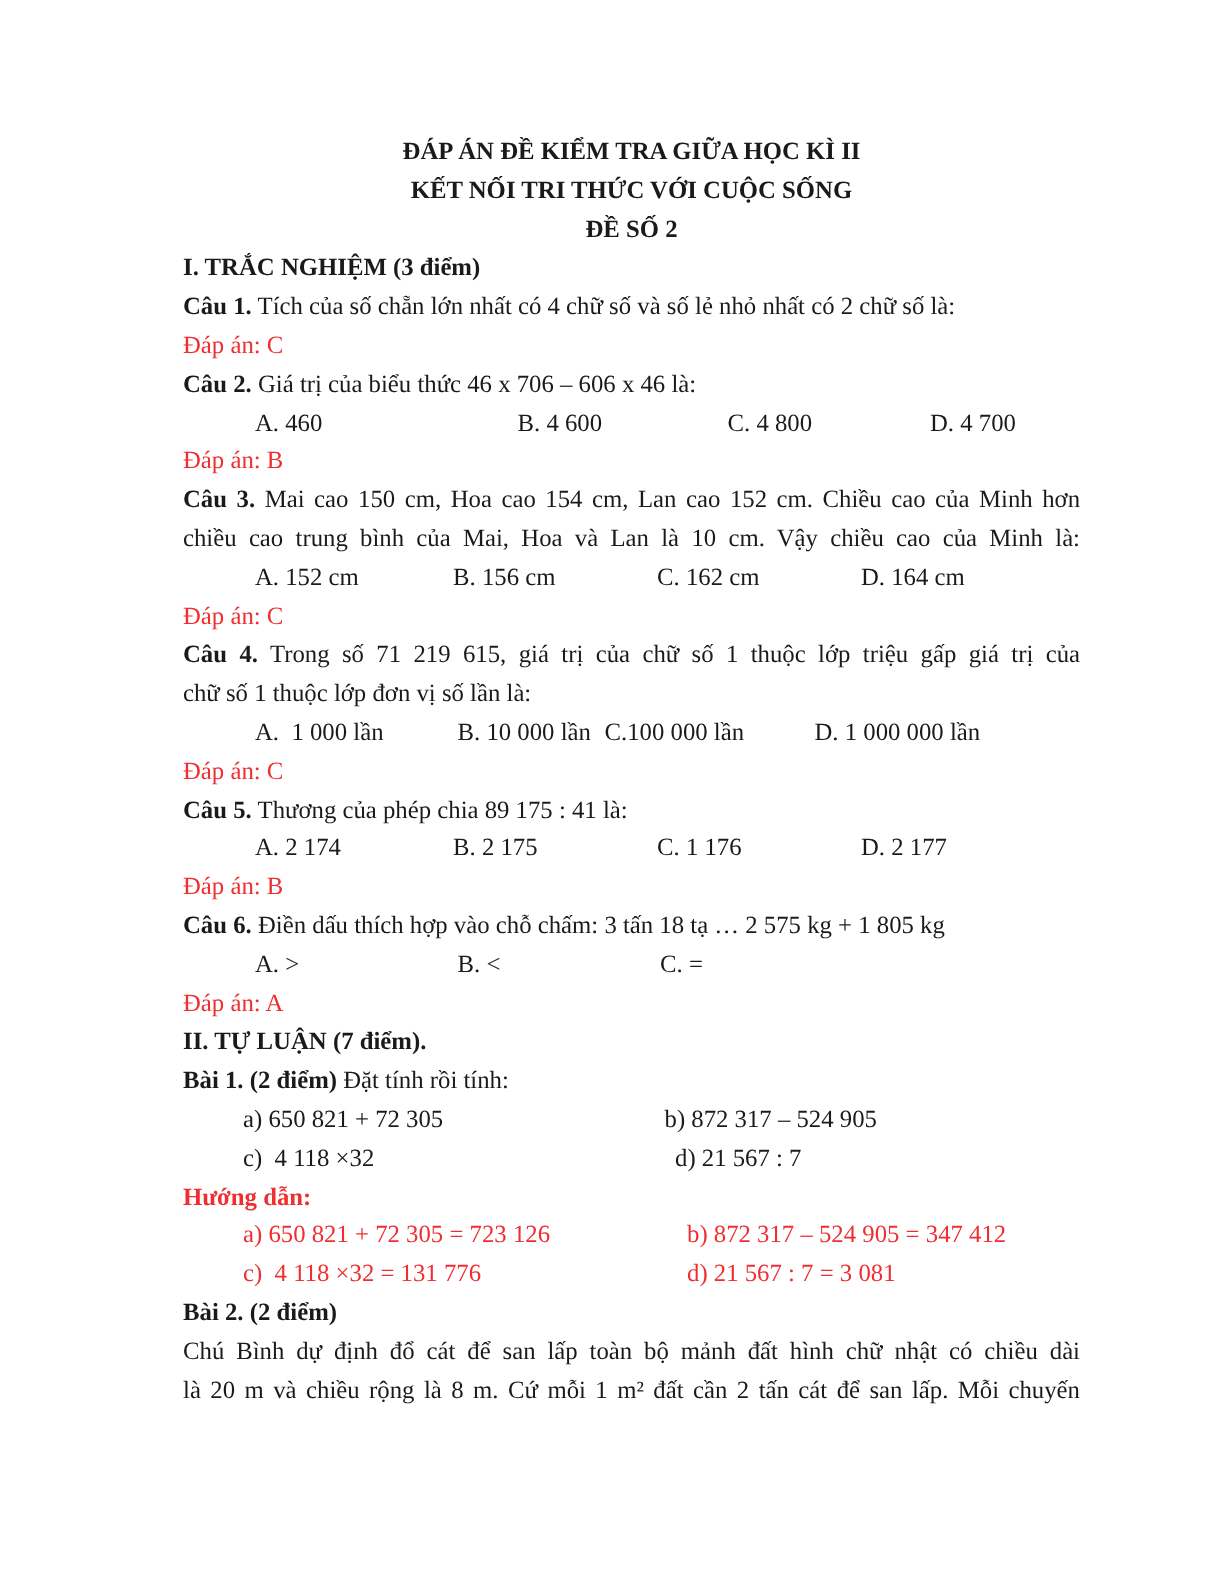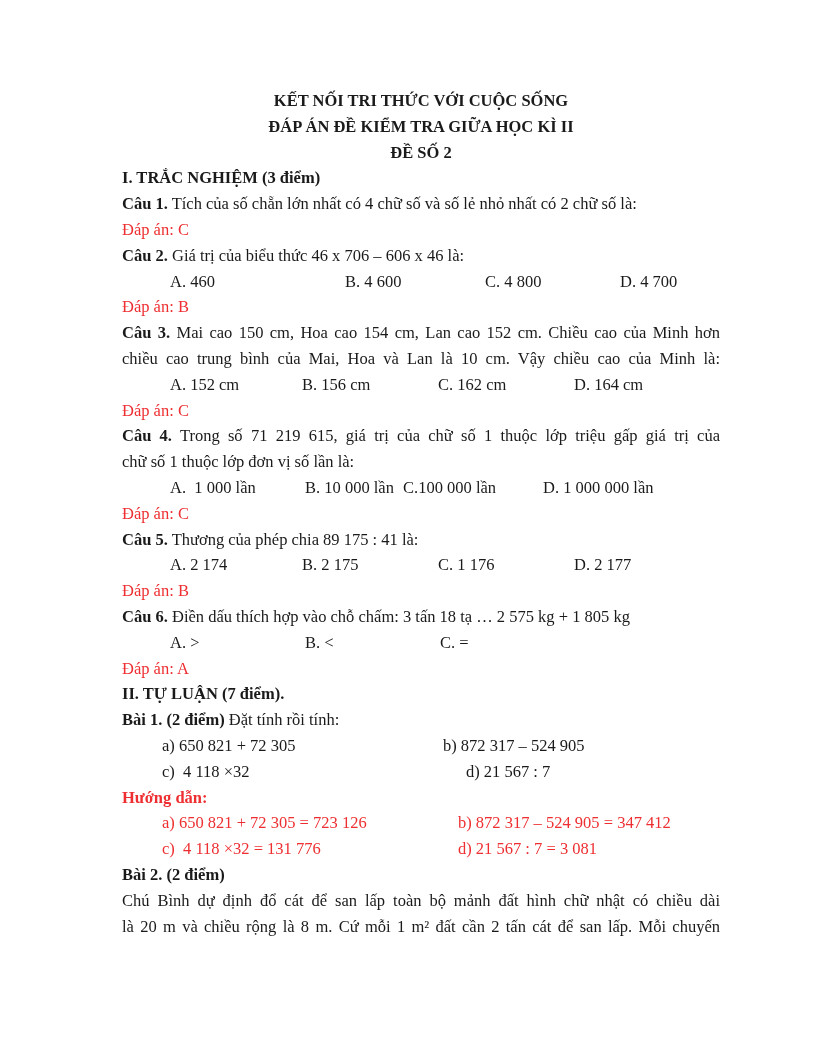--- a/index.html
+++ b/index.html
@@ -19,22 +19,22 @@
   .opts { position: relative; }
   .opt { position: absolute; top: 0; white-space: pre; }
   .col2 { position: relative; }
   .c2 { position: absolute; top: 0; white-space: pre; margin-left: 40px; }
 </style>
 </head>
 <body>
 
 <div class="doc">
 
+  <div class="line center bold">ĐÁP ÁN ĐỀ KIỂM TRA GIỮA HỌC KÌ II</div>
   <div class="line center bold">KẾT NỐI TRI THỨC VỚI CUỘC SỐNG</div>
-  <div class="line center bold">ĐÁP ÁN ĐỀ KIỂM TRA GIỮA HỌC KÌ II</div>
   <div class="line center bold">ĐỀ SỐ 2</div>
 
   <div class="line bold">I. TRẮC NGHIỆM (3 điểm)</div>
 
   <div class="line">
     <b>Câu 1.</b>
     <span>Tích của số chẵn lớn nhất có 4 chữ số và số lẻ nhỏ nhất có 2 chữ số là:</span>
   </div>
   <div class="line red">Đáp án: C</div>
 
@@ -108,21 +108,21 @@
   <div class="line">
     <b>Bài 1. (2 điểm)</b>
     <span>Đặt tính rồi tính:</span>
   </div>
   <div class="line col2">
     <span class="c2" style="left:0">a) 650 821 + 72 305</span>
     <span class="c2" style="left:281px">b) 872 317 – 524 905</span>
   </div>
   <div class="line col2">
     <span class="c2" style="left:0">c)  4 118 ×32</span>
-    <span class="c2" style="left:304px">d) 21 567 : 7</span>
+    <span class="c2" style="left:288px">d) 21 567 : 7</span>
   </div>
   <div class="line red bold">Hướng dẫn:</div>
   <div class="line col2 red">
     <span class="c2" style="left:0">a) 650 821 + 72 305 = 723 126</span>
     <span class="c2" style="left:296px">b) 872 317 – 524 905 = 347 412</span>
   </div>
   <div class="line col2 red">
     <span class="c2" style="left:0">c)  4 118 ×32 = 131 776</span>
     <span class="c2" style="left:296px">d) 21 567 : 7 = 3 081</span>
   </div>

